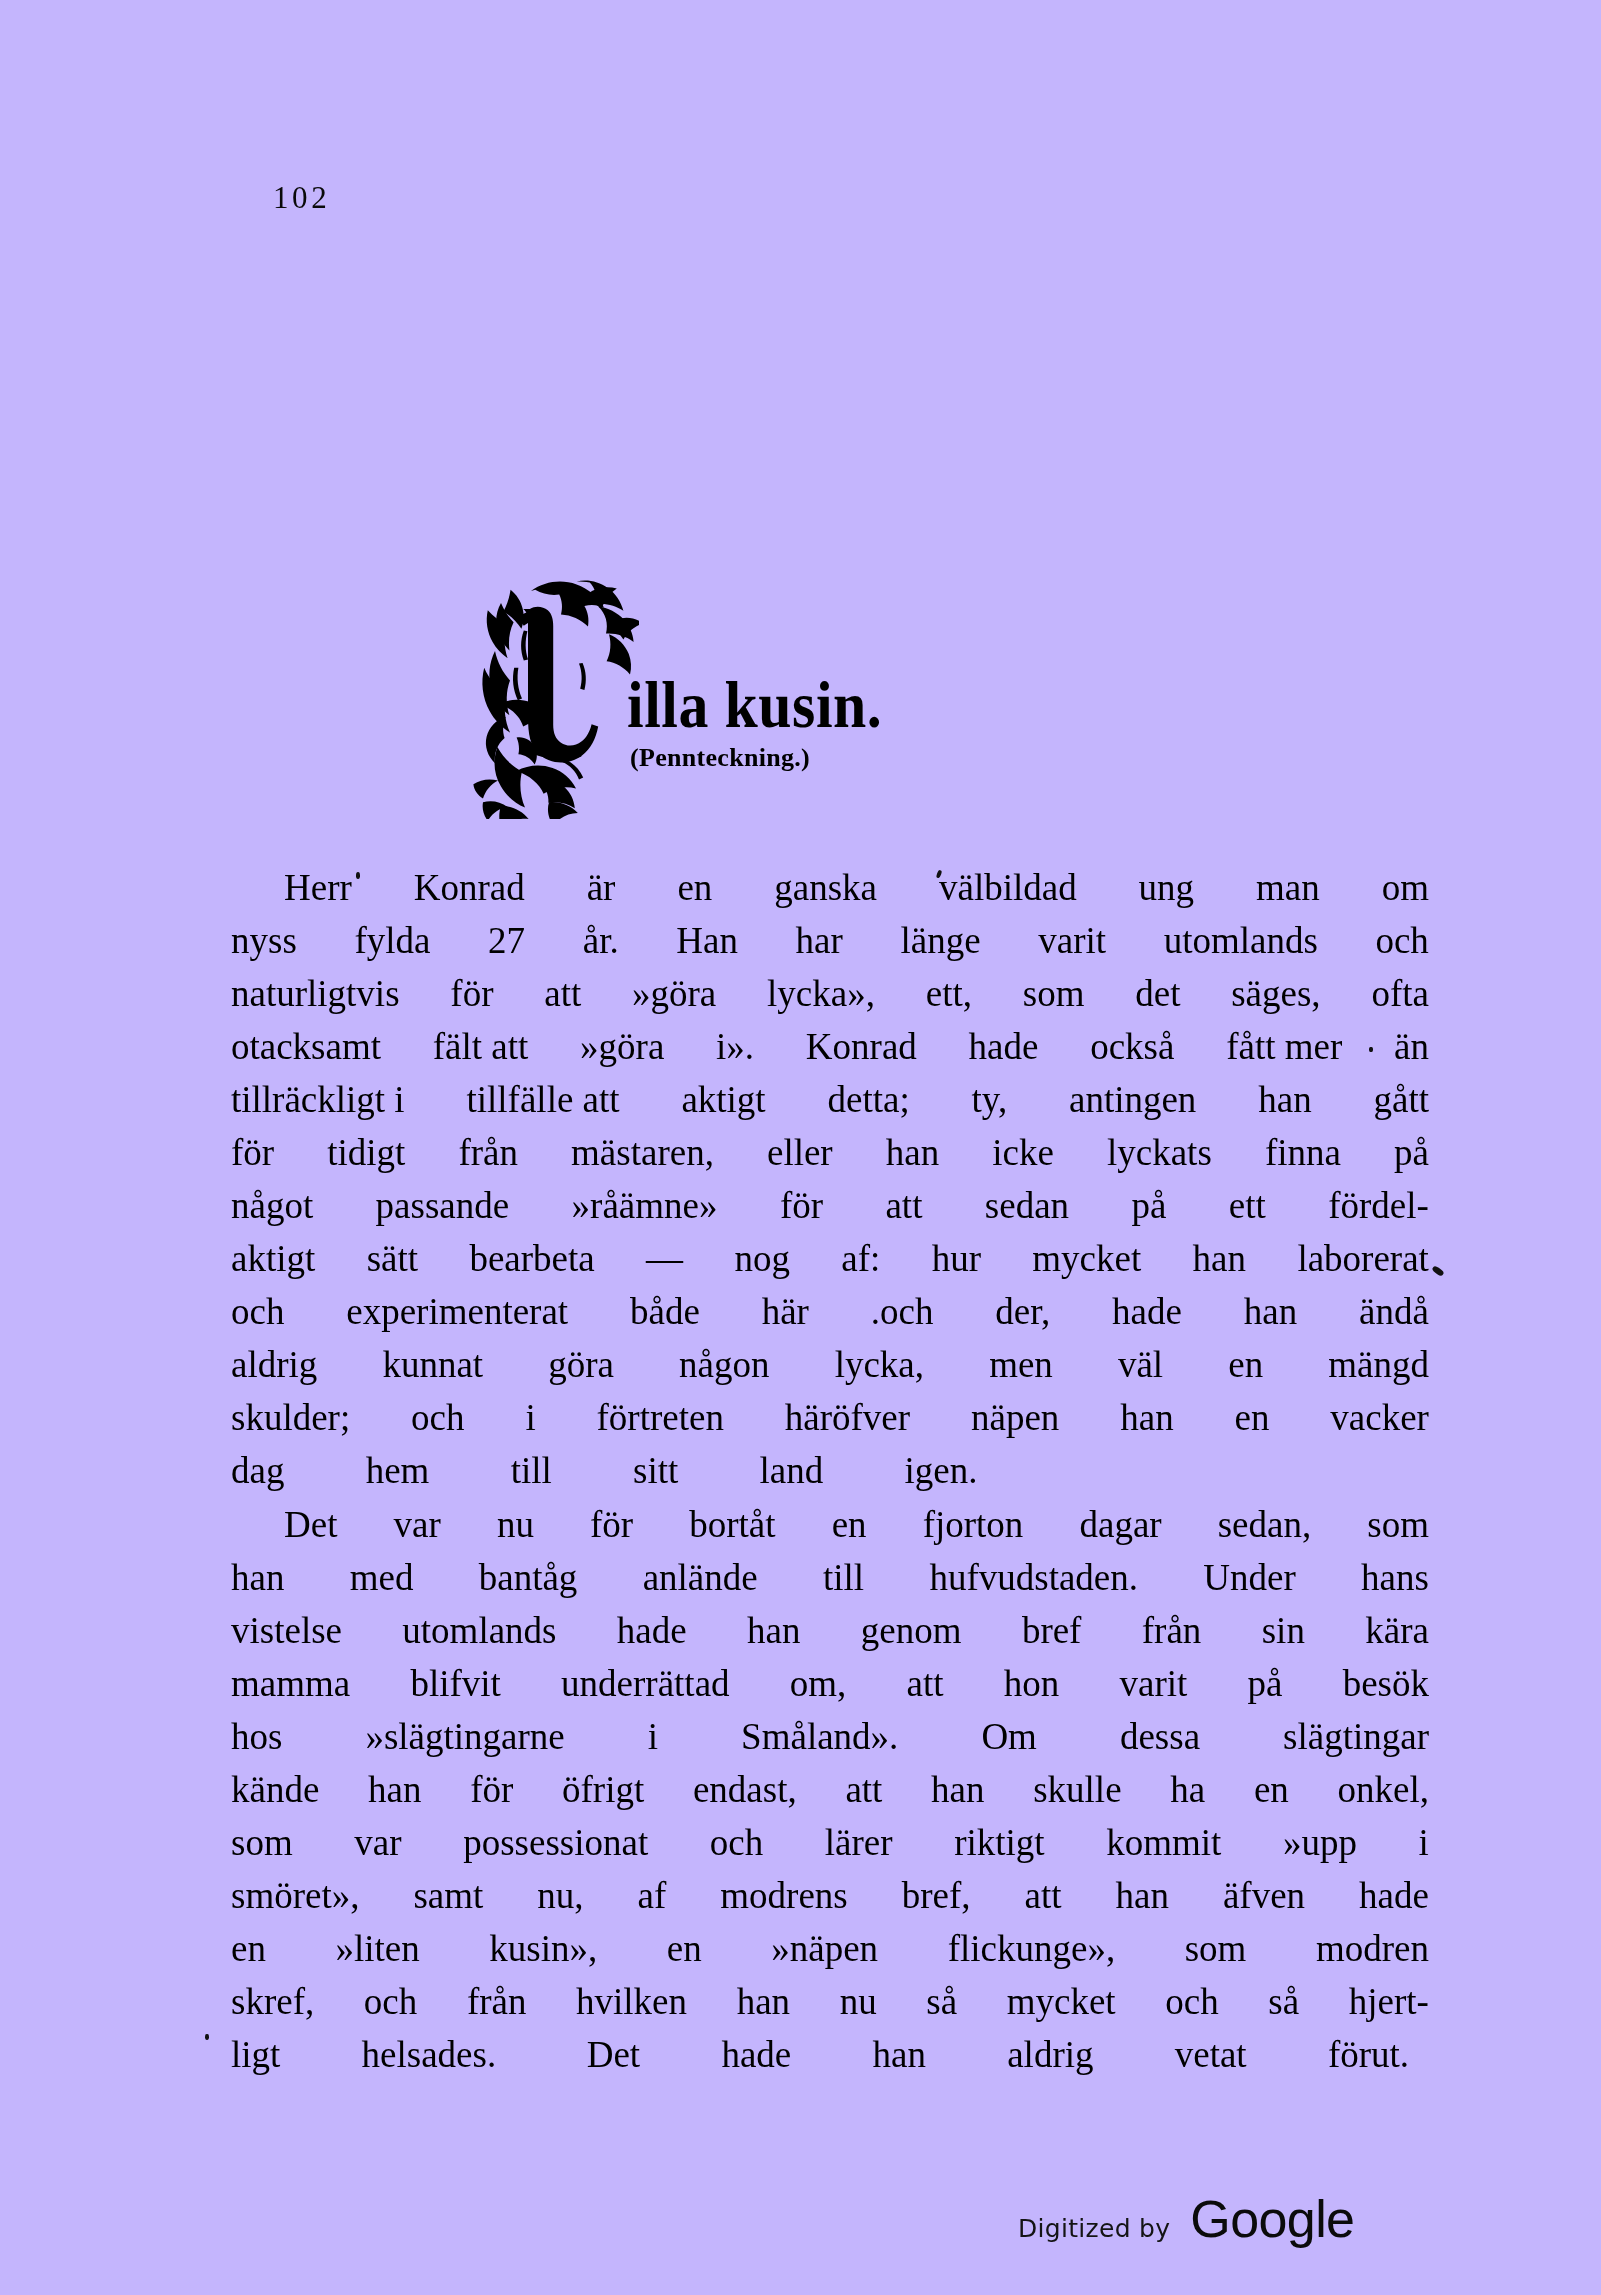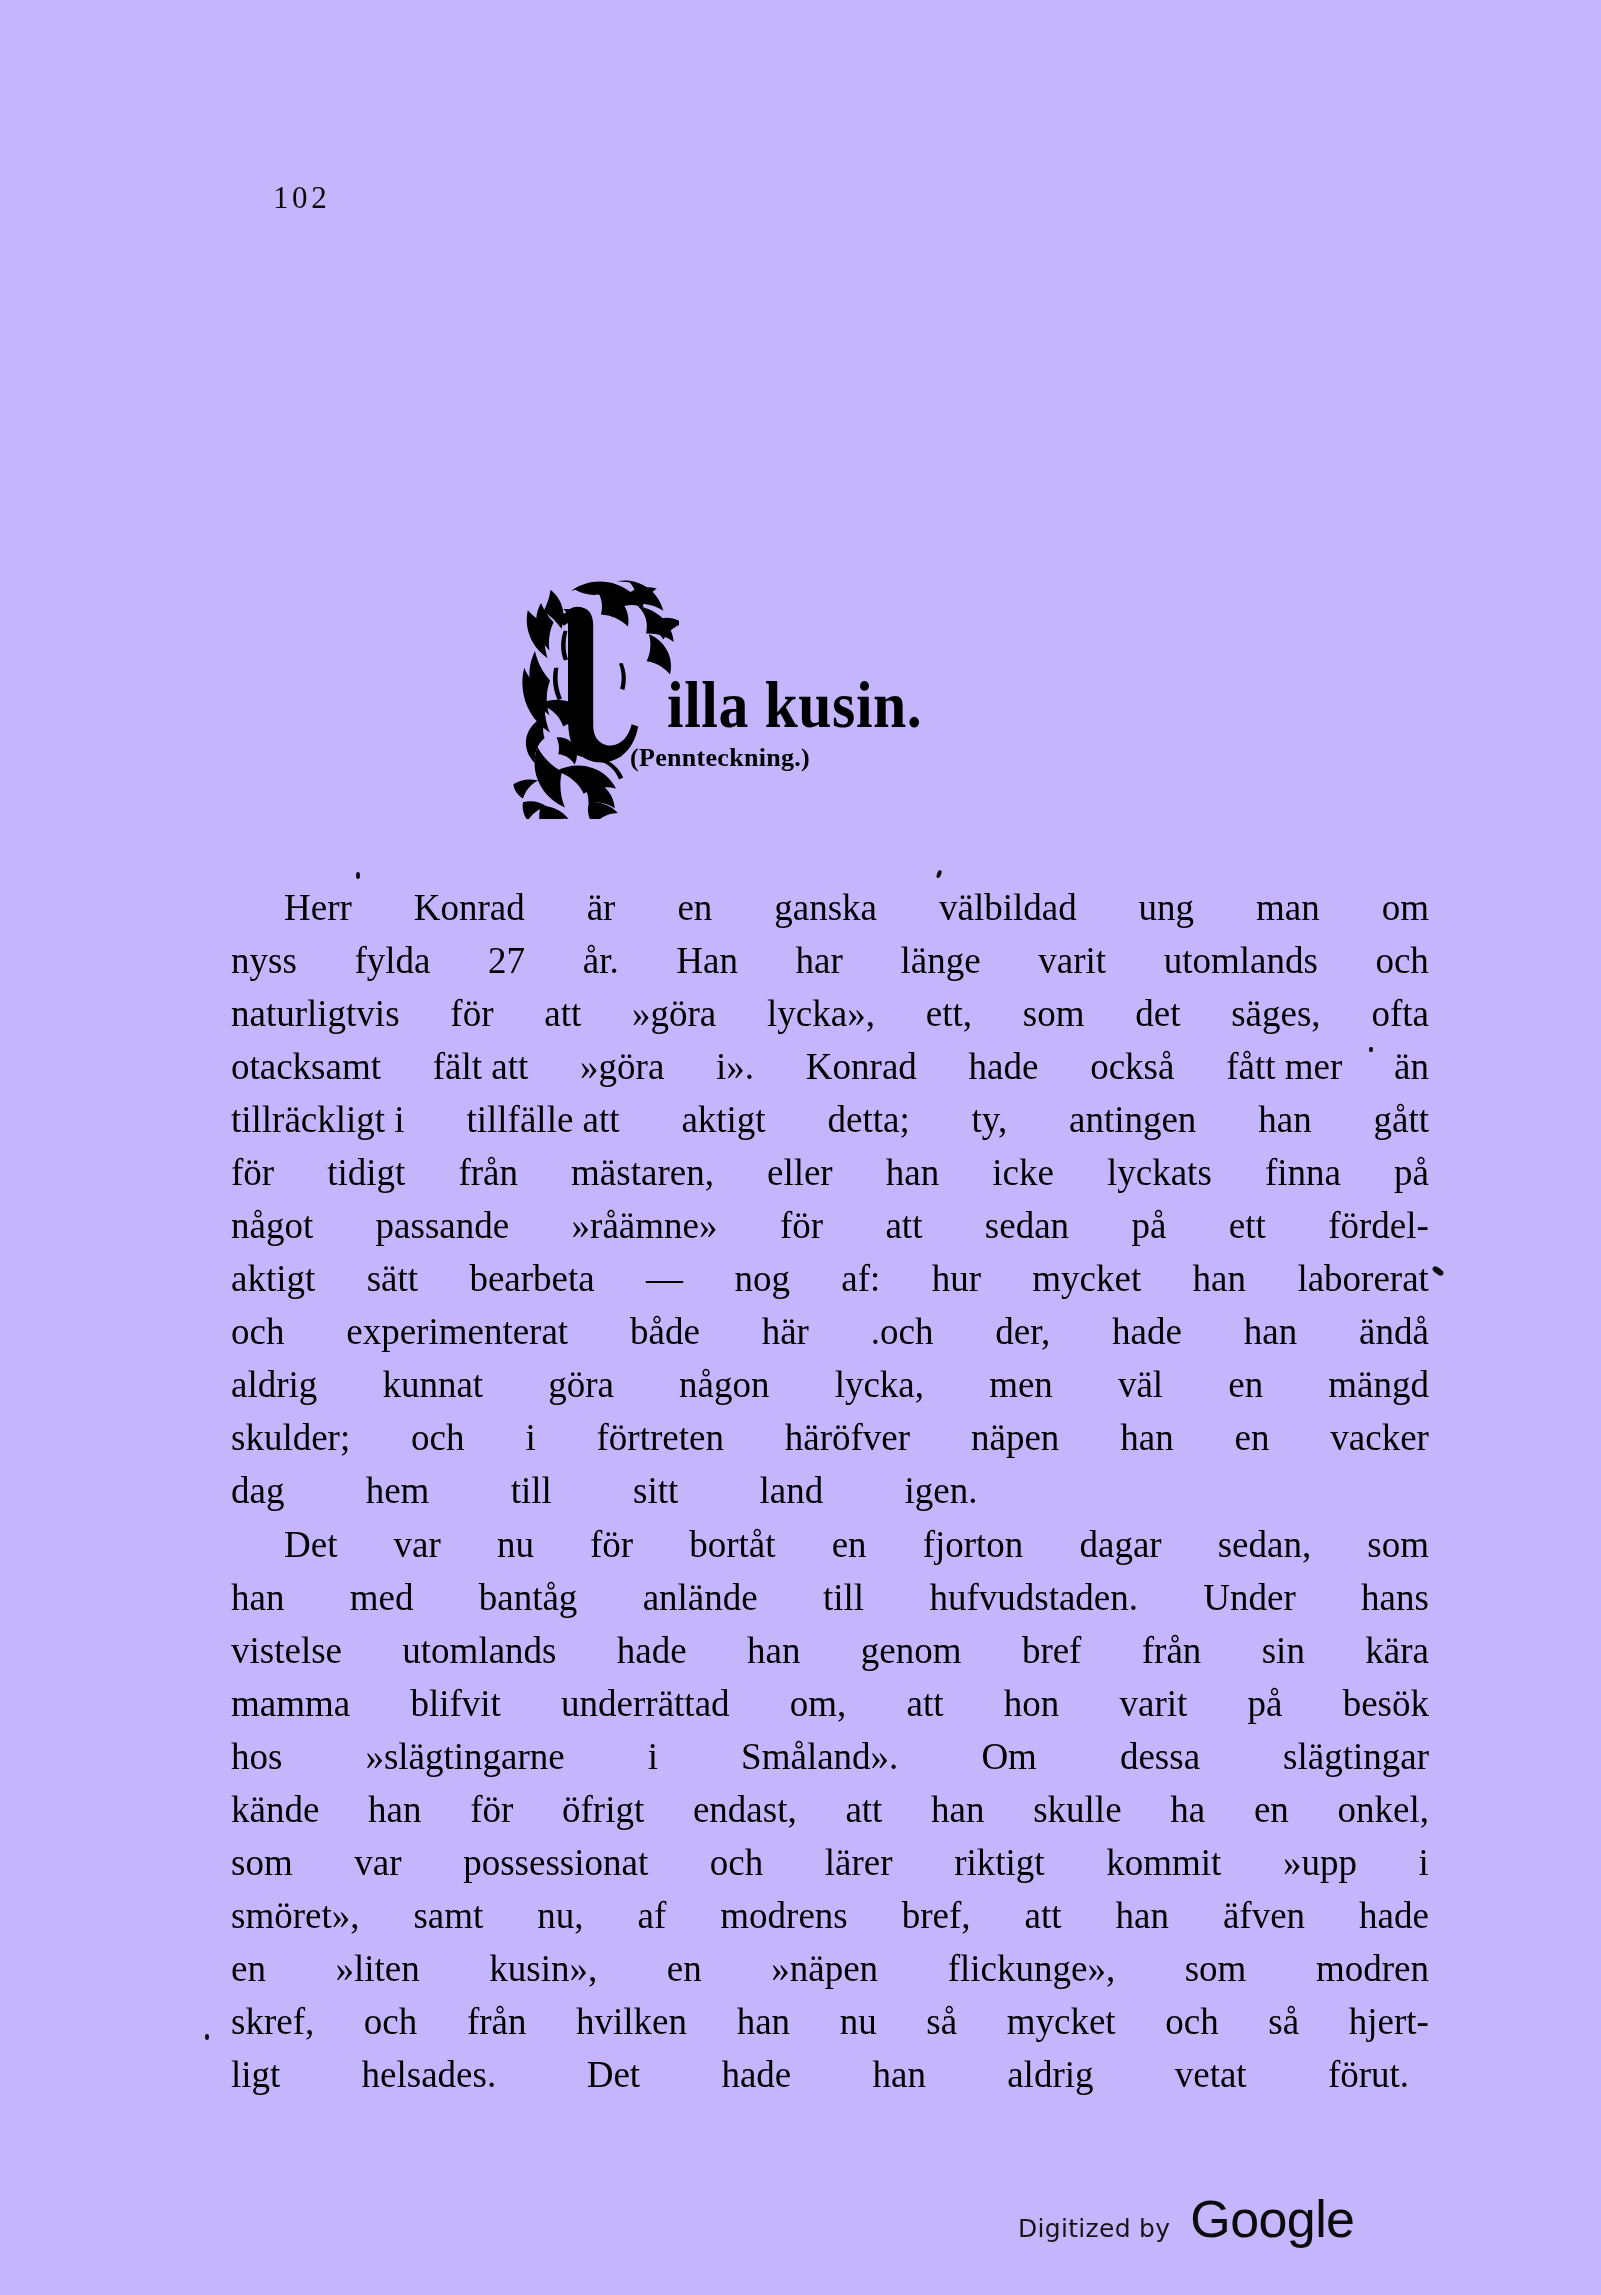--- a/index.html
+++ b/index.html
@@ -30,21 +30,20 @@
     font-weight: 500;
   }
 
   
   .chapter-head {
     position: absolute;
     left: 0;
     top: 572px;
     width: 1371px;
     text-align: center;
-    margin-left: 40px;
   }
 
   .title-row {
     position: relative;
     display: inline-block;
     height: 198px;
     white-space: nowrap;
   }
 
   
@@ -81,21 +80,21 @@
     font-weight: 600;
     letter-spacing: 0.3px;
     padding-left: 150px;
     box-sizing: border-box;
   }
 
   
   .body-block {
     position: absolute;
     left: 231px;
-    top: 881px;
+    top: 861px;
     width: 1198px;
   }
 
   .line {
     display: flex;
     justify-content: space-between;
     font-size: 37px;
     line-height: 53px;
     height: 53px;
     font-weight: 500;

